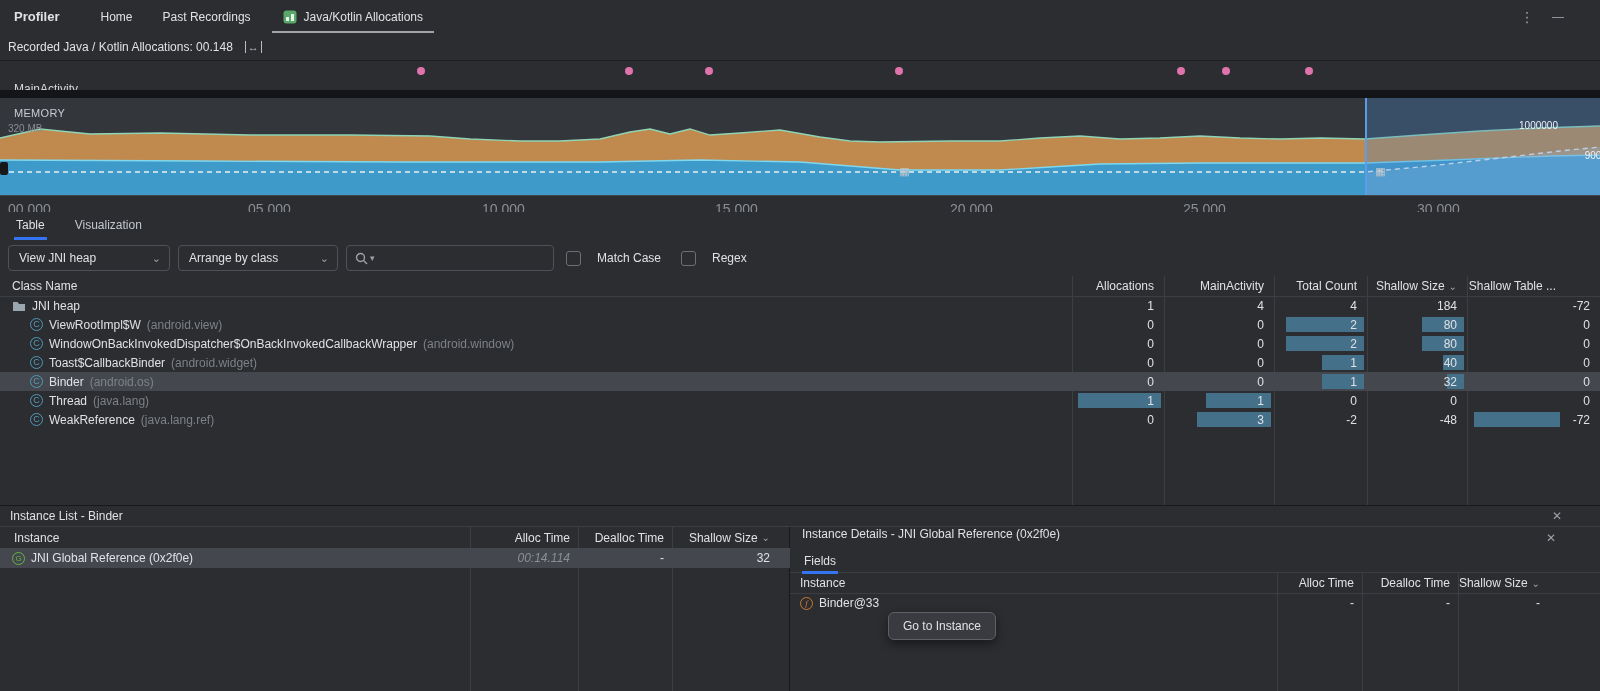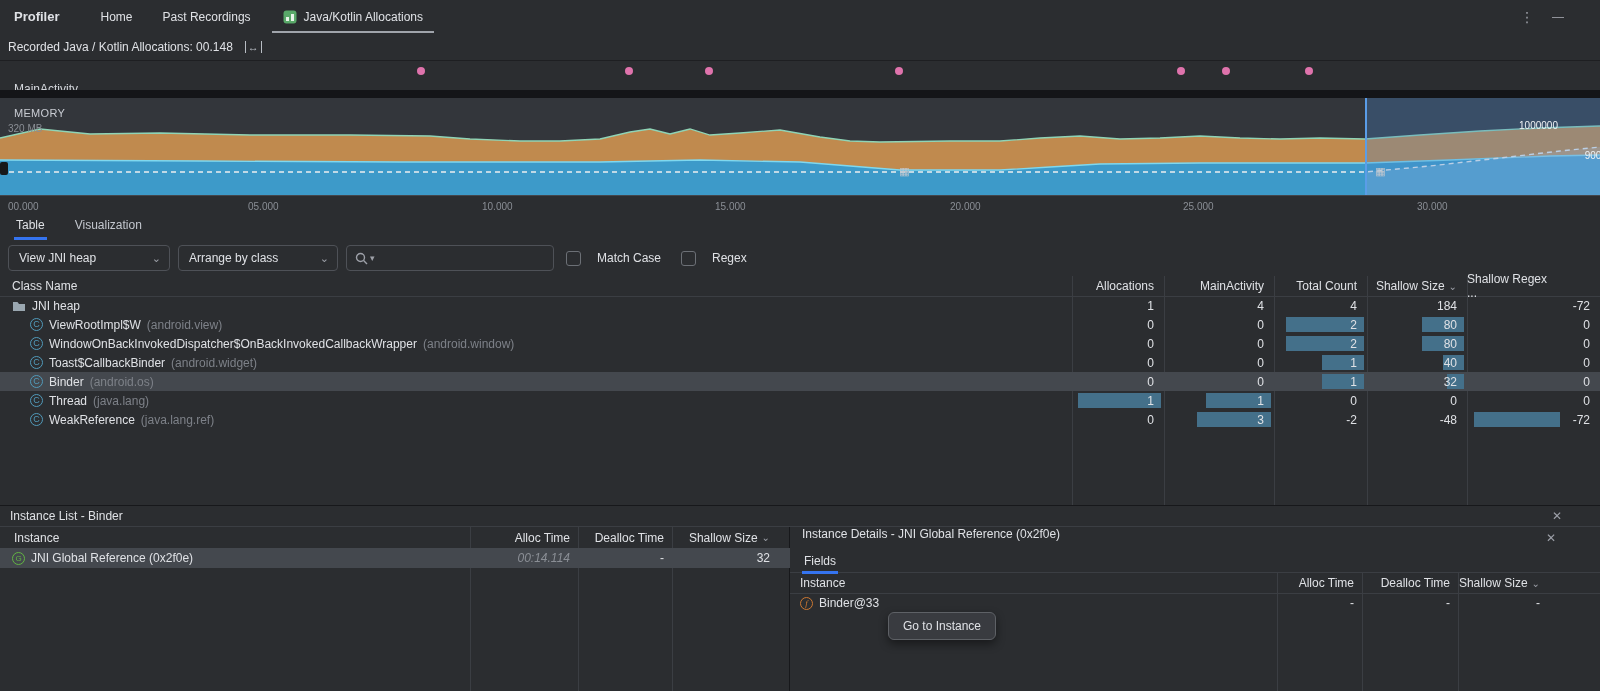--- a/index.html
+++ b/index.html
@@ -35,21 +35,21 @@
   .mem-axis{position:absolute;left:8px;top:25px;font-size:10px;color:#8a8e95;}
   .memsvg{position:absolute;left:0;top:0;width:1600px;height:97px;}
   .selection{position:absolute;left:1365px;top:0;width:235px;height:97px;background:rgba(74,135,205,0.30);border-left:2px solid #5a9de8;}
   .sel-label-top{position:absolute;right:44px;top:22px;font-size:10px;color:#eef1f4;}
   .sel-label-right{position:absolute;right:-16px;top:52px;font-size:10px;color:#eef1f4;}
   .gc-icon{position:absolute;width:13px;height:13px;color:#c3c8cf;font-size:11px;line-height:13px;text-align:center;}
   .left-handle{position:absolute;left:0;top:64px;width:8px;height:13px;background:#17181a;border-radius:2px;}
 
   
   .axis{position:absolute;left:0;top:195px;width:1600px;height:17px;background:#2b2d30;border-top:1px solid #43464c;}
-  .tick{position:absolute;top:5px;font-size:10px;color:#8a8e95;}
+  .tick{position:absolute;top:5px;font-size:14px;color:#8a8e95;}
 
   
   .view-tabs{position:absolute;left:0;top:212px;width:1600px;height:28px;background:#2b2d30;display:flex;align-items:flex-end;padding-left:14px;box-sizing:border-box;gap:26px;}
   .vtab{position:relative;padding:5px 2px 8px 2px;color:#c3c7ce;cursor:pointer;}
   .vtab.active{color:#dfe1e5;}
   .vtab.active::after{content:"";position:absolute;left:0;right:0;bottom:0;height:3px;background:#3574f0;}
 
   
   .controls{position:absolute;left:0;top:240px;width:1600px;height:36px;background:#2b2d30;display:flex;align-items:center;padding-left:8px;box-sizing:border-box;}
   .dd{height:26px;border:1px solid #4e5157;border-radius:4px;background:#2b2d30;display:flex;align-items:center;justify-content:space-between;padding:0 8px 0 10px;box-sizing:border-box;cursor:pointer;}
@@ -251,21 +251,21 @@
 
     <div class="ct-head">
       <span class="hcell hname">Class Name</span>
       <span class="hcell num c-alloc">Allocations</span>
       <span class="hcell num c-dealloc">MainActivity</span>
       <span class="hcell num c-total">Total Count</span>
       <span class="hcell num c-shallow">
           <span>Shallow Size</span>
           <span class="sort-ic">⌄</span>
         </span>
-      <span class="hcell num c-shallow2">Shallow Regex ...</span>
+      <span class="hcell num c-shallow2">Shallow Table ...</span>
     </div>
 
     <div class="ct-rows">
 
       <div class="trow">
         <span class="cname">
           <span class="folder-ic">
             <svg width="14" height="12" viewBox="0 0 14 12">
                 <path d="M1,2 h4.5 l1.5,2 H13 v7 H1 Z" fill="#9aa7b0"></path>
               </svg>

